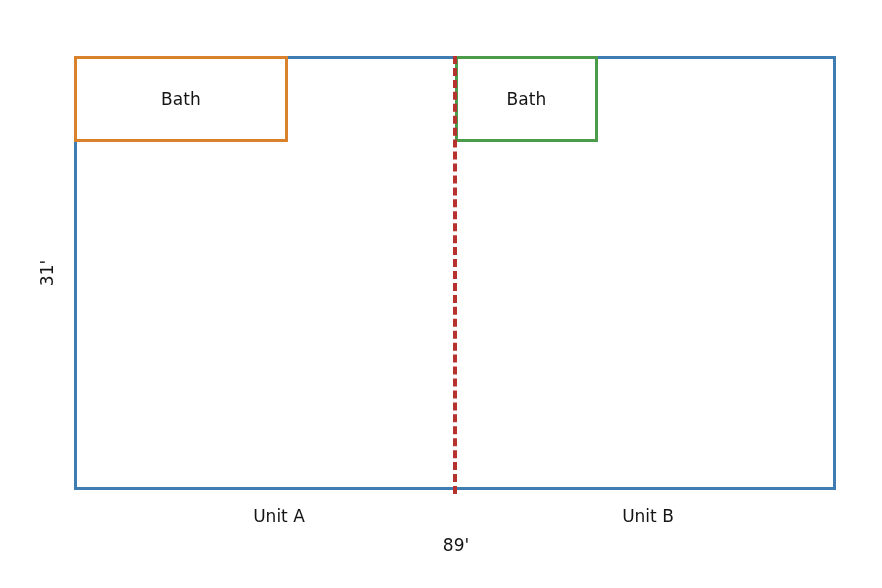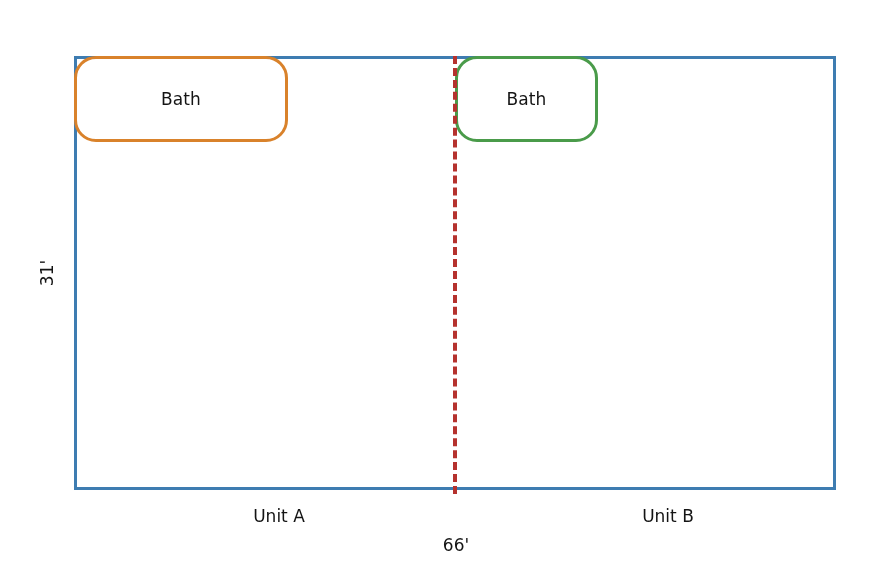--- a/index.html
+++ b/index.html
@@ -34,21 +34,20 @@
   }
 
   
   .room {
     position: absolute;
     box-sizing: border-box;
     display: flex;
     align-items: center;
     justify-content: center;
     background: transparent;
-    border-radius: 22px;
   }
   .room-a {
     left: 74px;
     top: 56px;
     width: 214px;
     height: 86px;
     border: 3px solid #d9822b;
   }
   .room-b {
     left: 455px;
@@ -83,21 +82,21 @@
     line-height: 1;
     white-space: nowrap;
     user-select: none;
   }
   .label-unit-a {
     left: 279px;
     top: 508px;
     transform: translateX(-50%);
   }
   .label-unit-b {
-    left: 668px;
+    left: 648px;
     top: 508px;
     transform: translateX(-50%);
   }
   .label-width {
     left: 456px;
     top: 537px;
     transform: translateX(-50%);
   }
   .label-height {
     left: 47px;
@@ -120,17 +119,17 @@
   <div class="room room-b">
     <span class="room-label">Bath</span>
   </div>
 
   <div class="divider"></div>
 
   <div class="plan-text label-unit-a">Unit A</div>
 
   <div class="plan-text label-unit-b">Unit B</div>
 
-  <div class="plan-text label-width">66'</div>
+  <div class="plan-text label-width">89'</div>
 
   <div class="plan-text label-height">31'</div>
 
 </div>
 
 </body></html>

